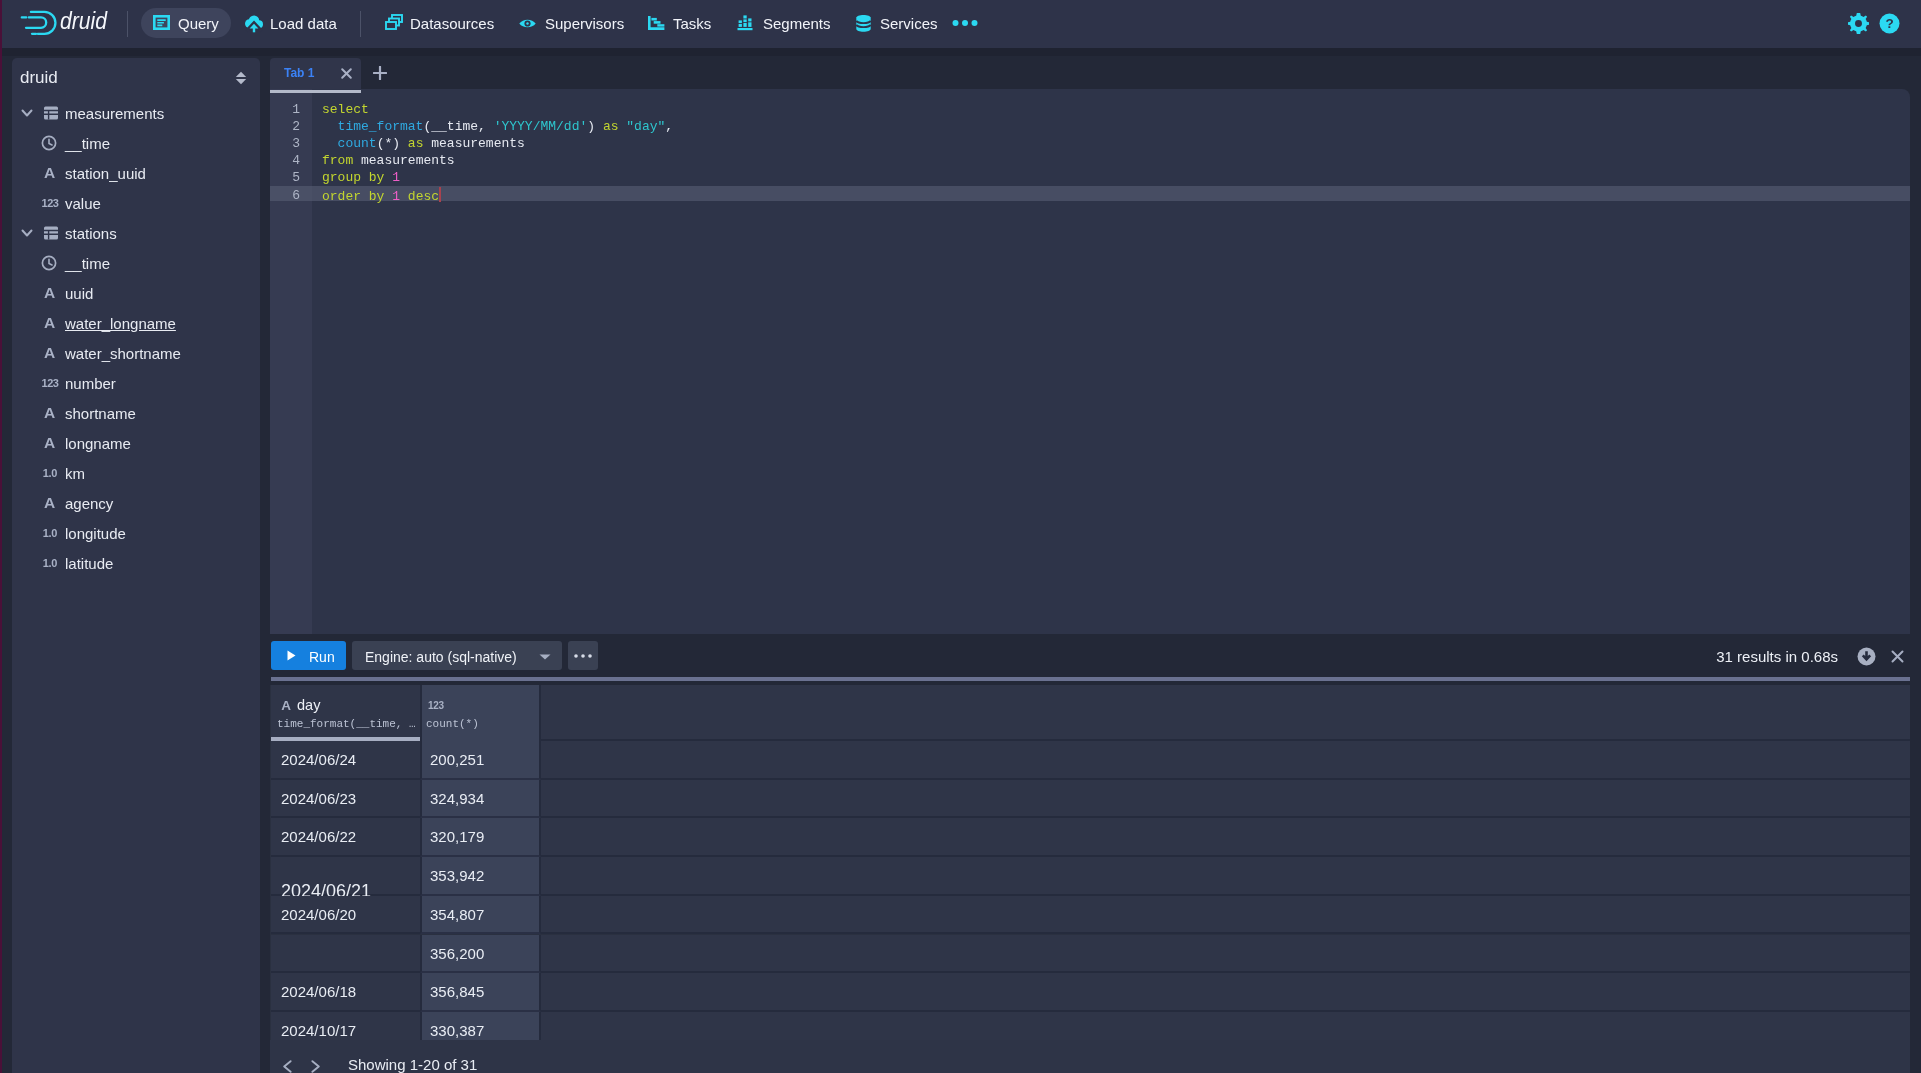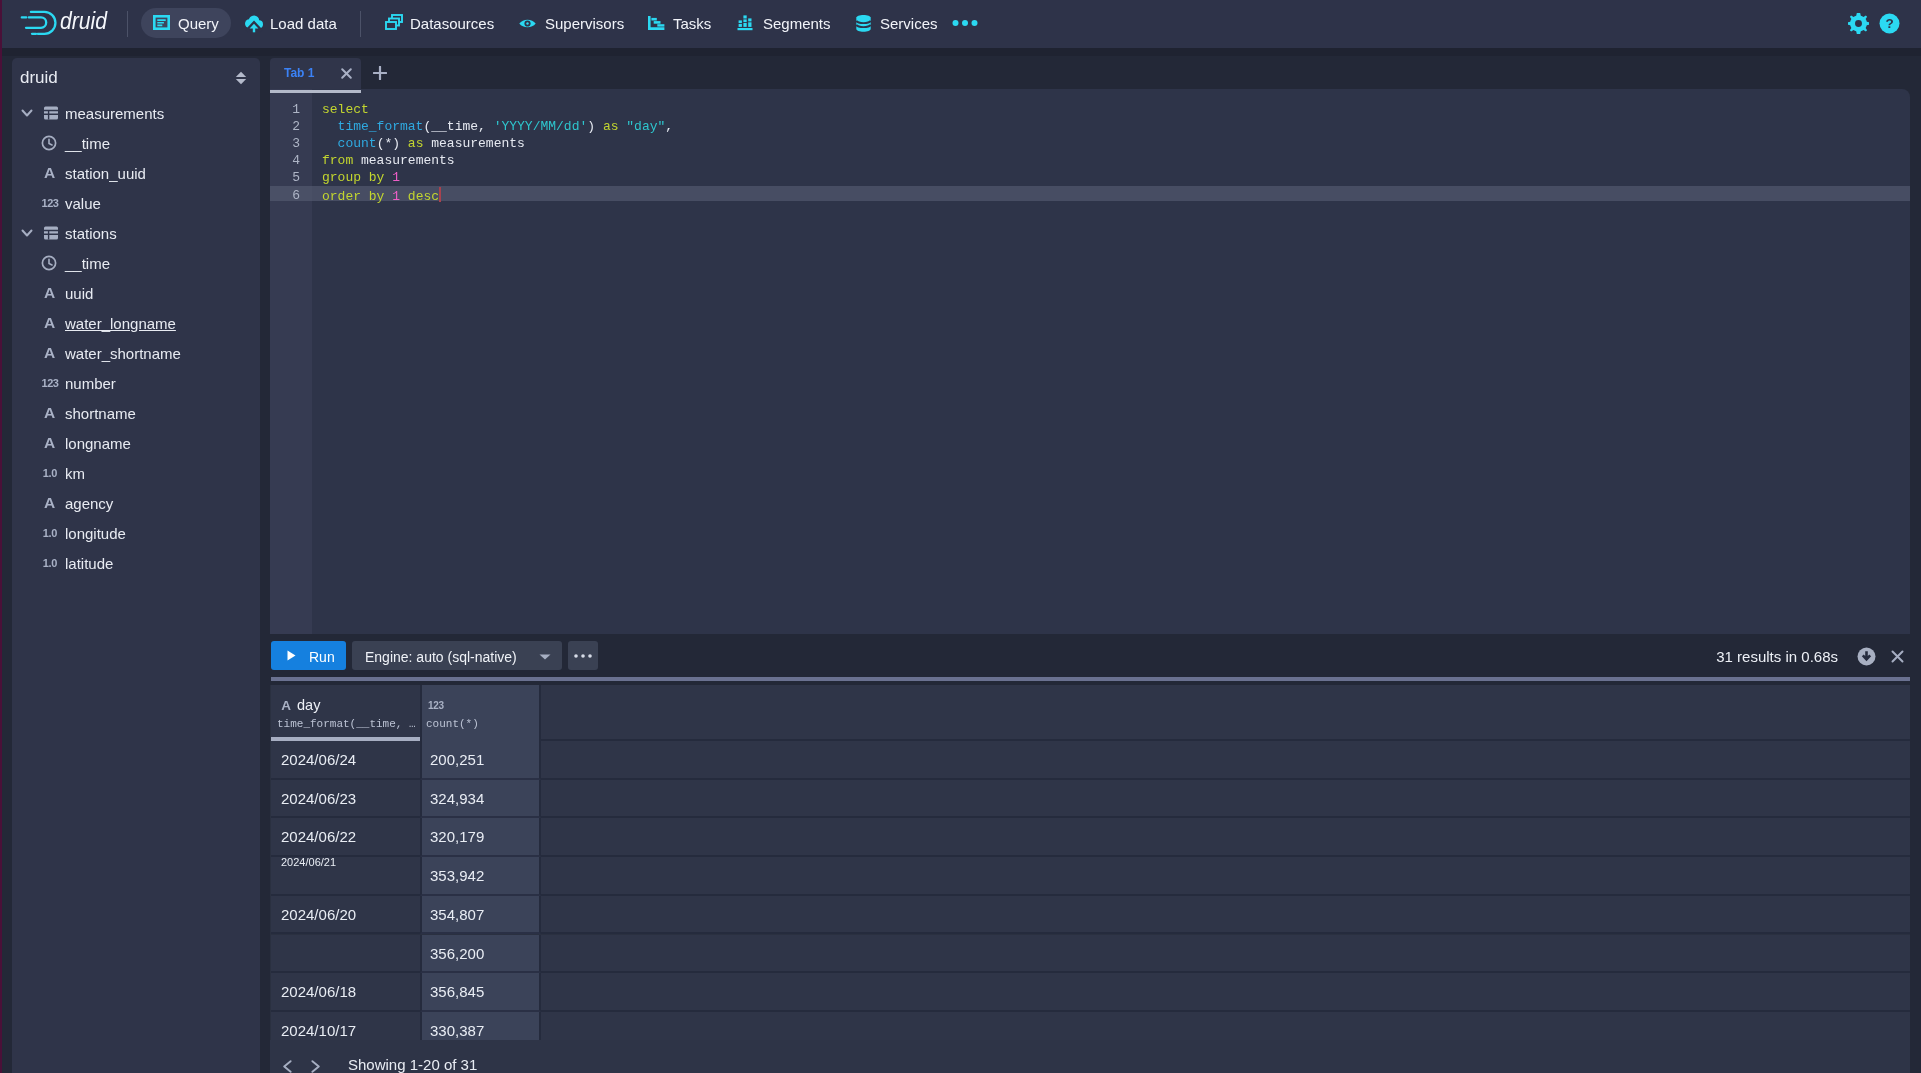--- a/index.html
+++ b/index.html
@@ -278,21 +278,21 @@
     <div class="abs" style="left:271px;top:779.7px;width:1639px;height:38.7px;background:#2F3548;border-bottom:2px solid #252B3D;"></div>
     <div class="abs" style="left:420px;top:779.7px;width:121px;height:38.7px;background:#3B4359;border-left:2px solid #252B3D;border-right:2px solid #252B3D;border-bottom:2px solid #2A3045;"></div>
     <div class="abs" style="left:281px;top:789.7px;color:#E9EDF4;font-size:15px;">2024/06/23</div>
     <div class="abs" style="left:430px;top:789.7px;color:#E9EDF4;font-size:15px;">324,934</div>
     <div class="abs" style="left:271px;top:818.4px;width:1639px;height:38.7px;background:#2F3548;border-bottom:2px solid #252B3D;"></div>
     <div class="abs" style="left:420px;top:818.4px;width:121px;height:38.7px;background:#3B4359;border-left:2px solid #252B3D;border-right:2px solid #252B3D;border-bottom:2px solid #2A3045;"></div>
     <div class="abs" style="left:281px;top:828.4px;color:#E9EDF4;font-size:15px;">2024/06/22</div>
     <div class="abs" style="left:430px;top:828.4px;color:#E9EDF4;font-size:15px;">320,179</div>
     <div class="abs" style="left:271px;top:857.1px;width:1639px;height:38.7px;background:#2F3548;border-bottom:2px solid #252B3D;"></div>
     <div class="abs" style="left:420px;top:857.1px;width:121px;height:38.7px;background:#3B4359;border-left:2px solid #252B3D;border-right:2px solid #252B3D;border-bottom:2px solid #2A3045;"></div>
-    <div class="abs" style="left:281px;top:856px;color:#E9EDF4;font-size:11px;">2024/06/21</div>
+    <div class="abs" style="left:281px;top:881px;color:#E9EDF4;font-size:18px;">2024/06/21</div>
     <div class="abs" style="left:430px;top:867.1px;color:#E9EDF4;font-size:15px;">353,942</div>
     <div class="abs" style="left:271px;top:895.8px;width:1639px;height:38.7px;background:#2F3548;border-bottom:2px solid #252B3D;"></div>
     <div class="abs" style="left:420px;top:895.8px;width:121px;height:38.7px;background:#3B4359;border-left:2px solid #252B3D;border-right:2px solid #252B3D;border-bottom:2px solid #2A3045;"></div>
     <div class="abs" style="left:281px;top:905.8px;color:#E9EDF4;font-size:15px;">2024/06/20</div>
     <div class="abs" style="left:430px;top:905.8px;color:#E9EDF4;font-size:15px;">354,807</div>
     <div class="abs" style="left:271px;top:934.5px;width:1639px;height:38.7px;background:#2F3548;border-bottom:2px solid #252B3D;"></div>
     <div class="abs" style="left:420px;top:934.5px;width:121px;height:38.7px;background:#3B4359;border-left:2px solid #252B3D;border-right:2px solid #252B3D;border-bottom:2px solid #2A3045;"></div>
     <div class="abs" style="left:281px;top:944.5px;color:#E9EDF4;font-size:15px;margin-top:36px;">2024/06/19</div>
     <div class="abs" style="left:430px;top:944.5px;color:#E9EDF4;font-size:15px;">356,200</div>
     <div class="abs" style="left:271px;top:973.2px;width:1639px;height:38.7px;background:#2F3548;border-bottom:2px solid #252B3D;"></div>

